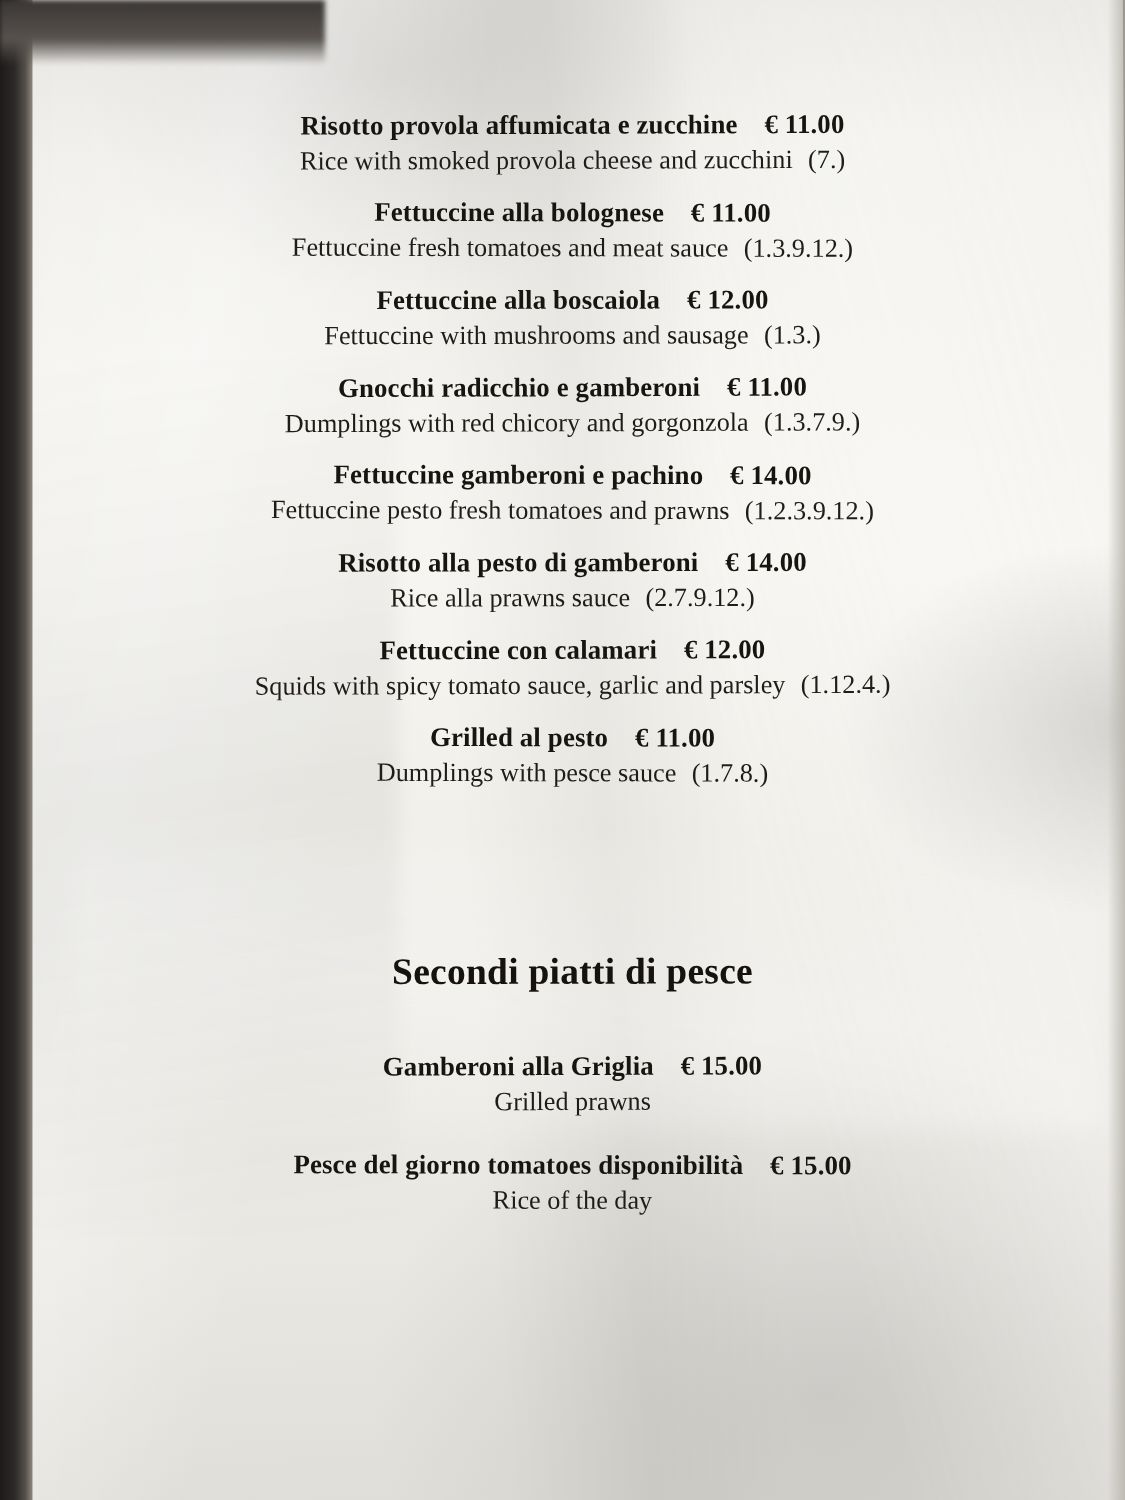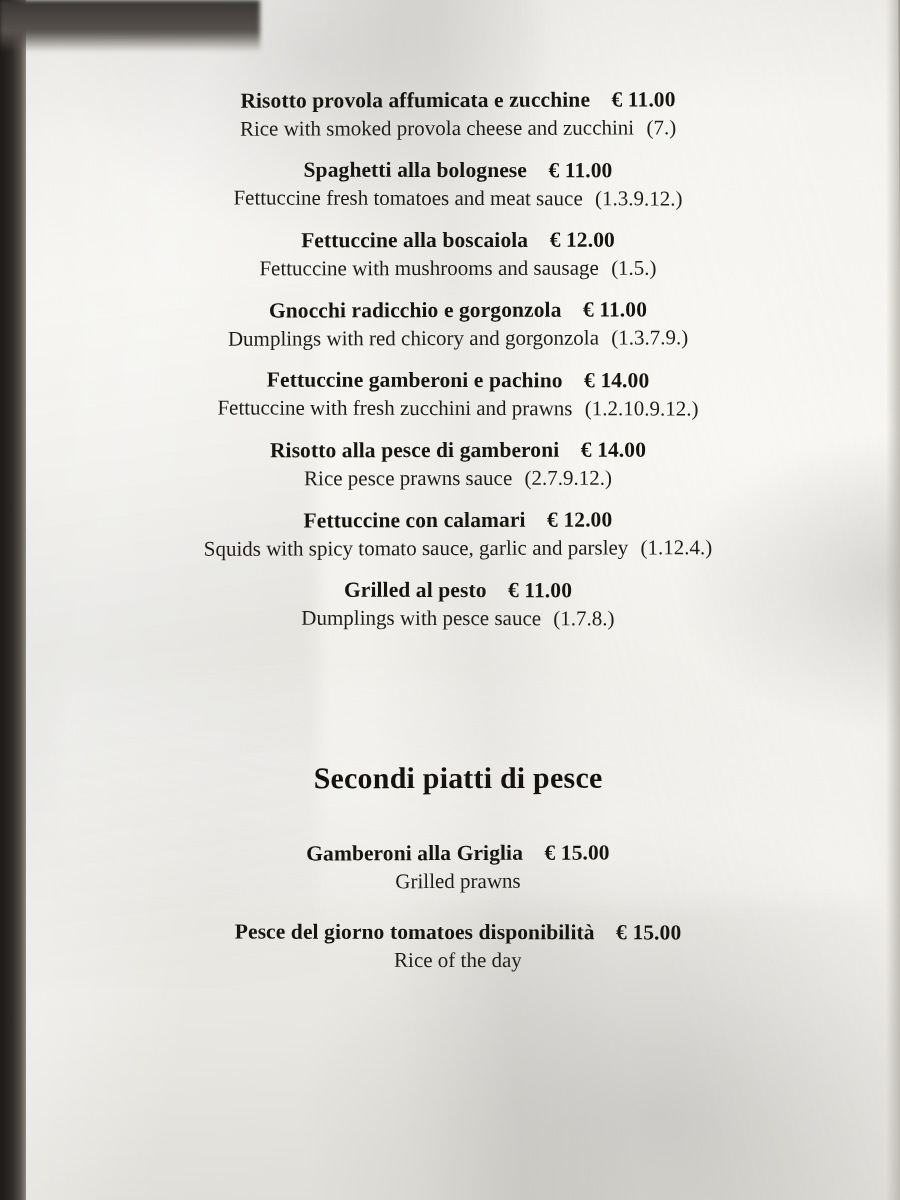--- a/index.html
+++ b/index.html
@@ -168,69 +168,69 @@
         <span class="dish-price">€ 11.00</span>
       </div>
       <div class="dish-line2">
         <span>Rice with smoked provola cheese and zucchini</span>
         <span class="dish-allergens">(7.)</span>
       </div>
     </div>
 
     <div class="dish w2">
       <div class="dish-line1">
-        <span class="dish-name">Spaghetti alla bolognese</span>
+        <span class="dish-name">Fettuccine alla bolognese</span>
         <span class="dish-price">€ 11.00</span>
       </div>
       <div class="dish-line2">
         <span>Fettuccine fresh tomatoes and meat sauce</span>
         <span class="dish-allergens">(1.3.9.12.)</span>
       </div>
     </div>
 
     <div class="dish w3">
       <div class="dish-line1">
         <span class="dish-name">Fettuccine alla boscaiola</span>
         <span class="dish-price">€  12.00</span>
       </div>
       <div class="dish-line2">
         <span>Fettuccine with mushrooms and sausage</span>
-        <span class="dish-allergens">(1.5.)</span>
+        <span class="dish-allergens">(1.3.)</span>
       </div>
     </div>
 
     <div class="dish w1">
       <div class="dish-line1">
-        <span class="dish-name">Gnocchi radicchio e gorgonzola</span>
+        <span class="dish-name">Gnocchi radicchio e gamberoni</span>
         <span class="dish-price">€  11.00</span>
       </div>
       <div class="dish-line2">
         <span>Dumplings with red chicory and gorgonzola</span>
         <span class="dish-allergens">(1.3.7.9.)</span>
       </div>
     </div>
 
     <div class="dish w2">
       <div class="dish-line1">
         <span class="dish-name">Fettuccine gamberoni e pachino</span>
         <span class="dish-price">€  14.00</span>
       </div>
       <div class="dish-line2">
-        <span>Fettuccine with fresh zucchini and prawns</span>
-        <span class="dish-allergens">(1.2.10.9.12.)</span>
+        <span>Fettuccine pesto fresh tomatoes and prawns</span>
+        <span class="dish-allergens">(1.2.3.9.12.)</span>
       </div>
     </div>
 
     <div class="dish w3">
       <div class="dish-line1">
-        <span class="dish-name">Risotto alla pesce di gamberoni</span>
+        <span class="dish-name">Risotto alla pesto di gamberoni</span>
         <span class="dish-price">€  14.00</span>
       </div>
       <div class="dish-line2">
-        <span>Rice pesce prawns  sauce</span>
+        <span>Rice alla prawns  sauce</span>
         <span class="dish-allergens">(2.7.9.12.)</span>
       </div>
     </div>
 
     <div class="dish w1">
       <div class="dish-line1">
         <span class="dish-name">Fettuccine con calamari</span>
         <span class="dish-price">€ 12.00</span>
       </div>
       <div class="dish-line2">

